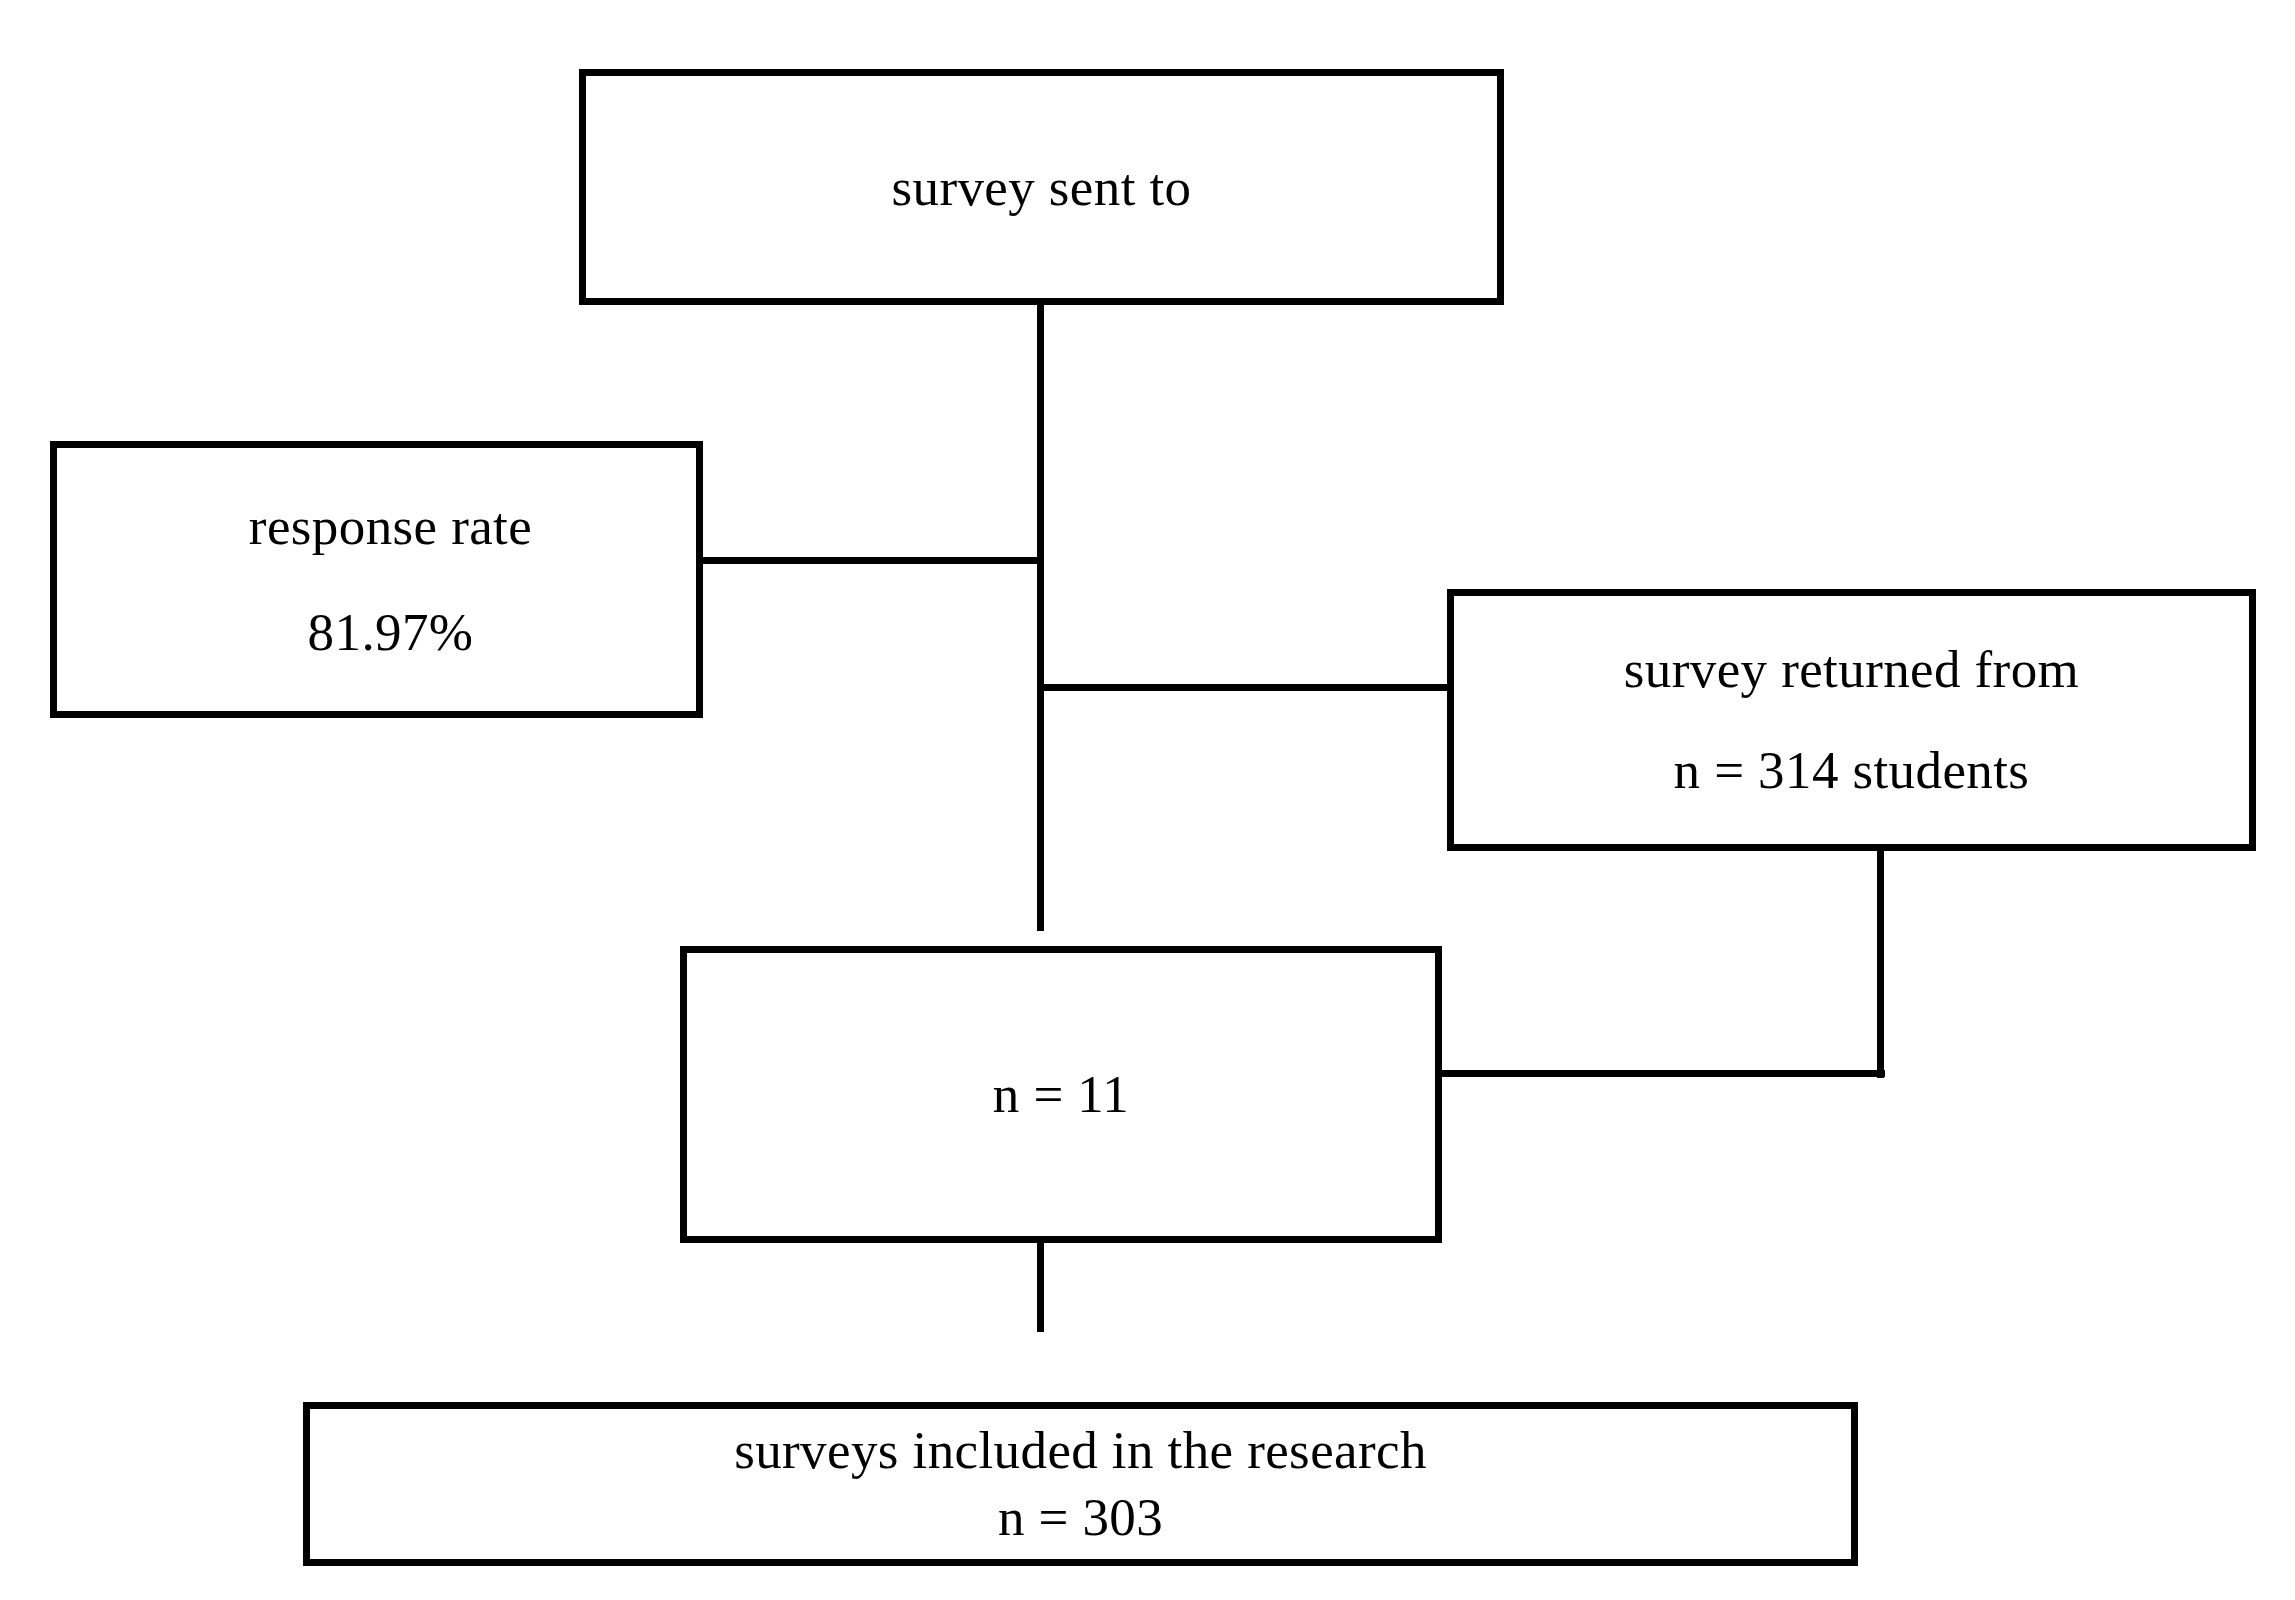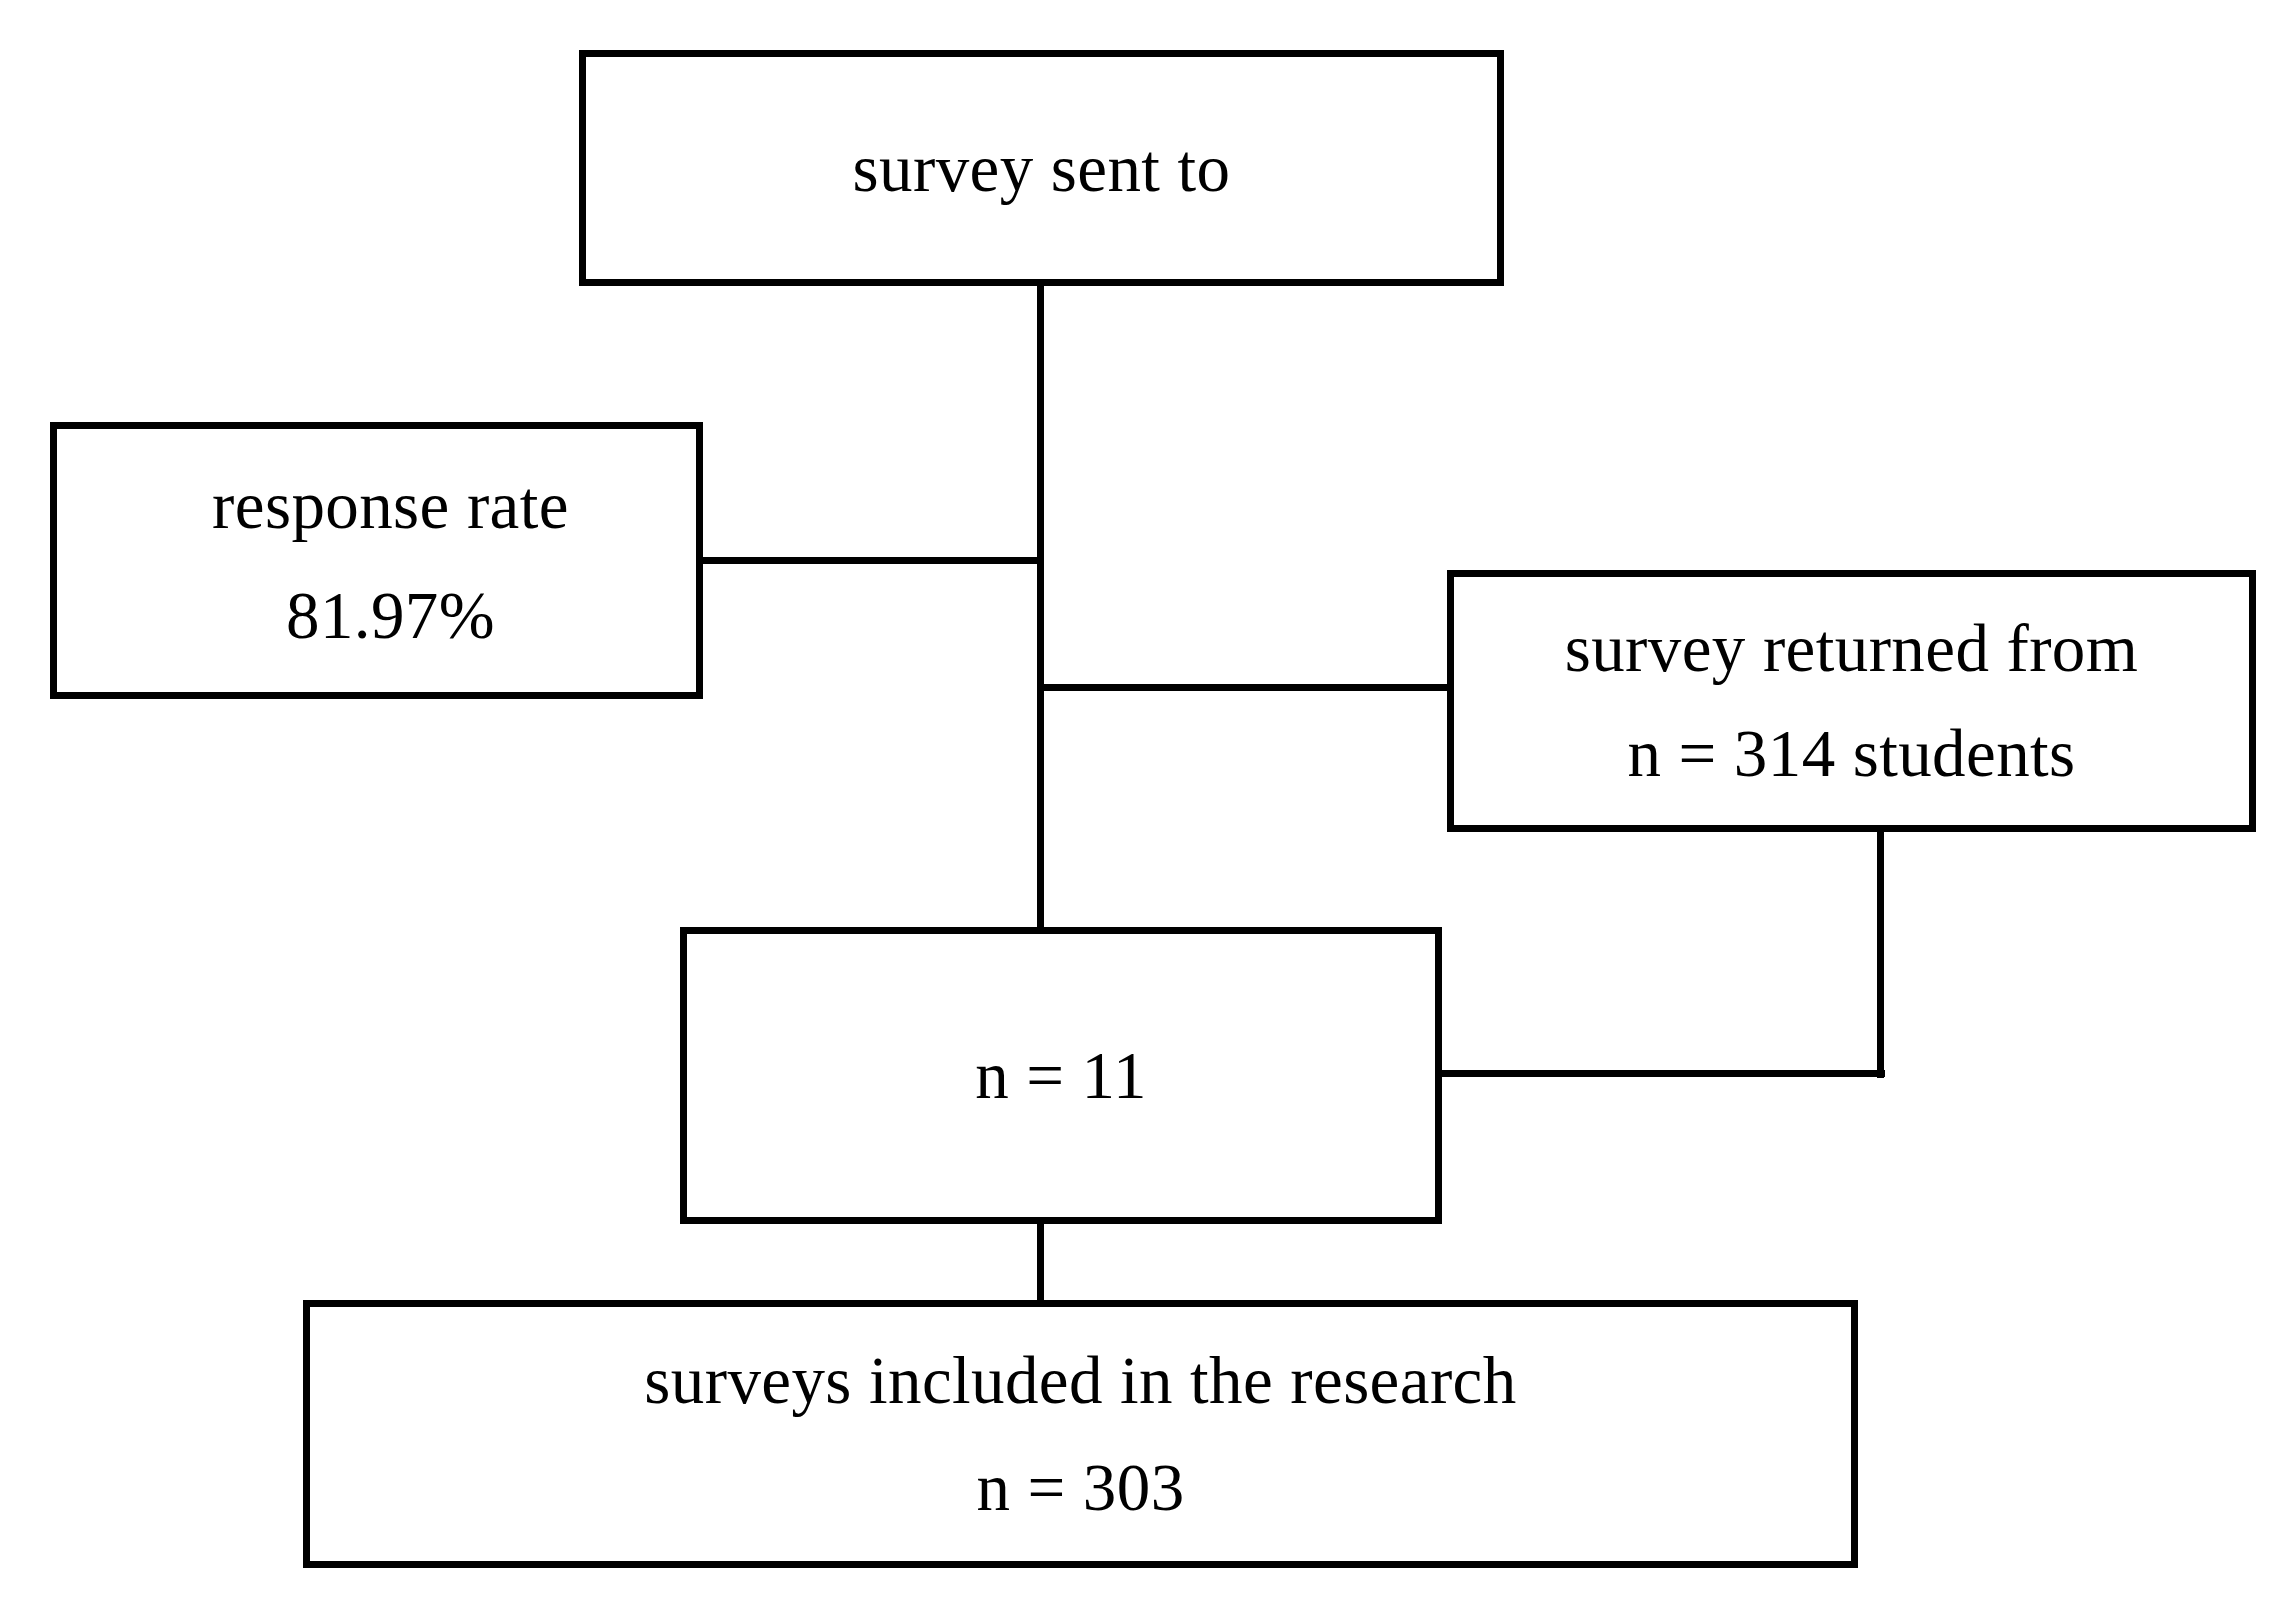--- a/index.html
+++ b/index.html
@@ -19,38 +19,39 @@
   .flow-box {
     position: absolute;
     box-sizing: border-box;
     border: 7.3px solid #000000;
     background: #ffffff;
     display: flex;
     flex-direction: column;
     justify-content: space-evenly;
     align-items: center;
     text-align: center;
-    font-size: 67px;
+    font-size: 53px;
     line-height: 1;
+    margin-top: 19px;
   }
   .flow-box .box-text {
     display: block;
     white-space: nowrap;
     letter-spacing: 0.4px;
   }
   .connector {
     position: absolute;
     background: #000000;
   }
   
   #box-sent      { left: 579px;  top: 50px;   width: 925px; height: 236px; }
   #box-rate      { left: 50px;   top: 422px;  width: 653px;  height: 277px; padding-left: 28px; }
   #box-returned  { left: 1447px; top: 570px;  width: 809px;  height: 262px; }
   #box-excluded  { left: 680px;  top: 927px; width: 762px;  height: 297px; }
-  #box-included  { left: 303px;  top: 1300px; width: 1555px; height: 268px; }
+  #box-included  { left: 303px;  top: 1383px; width: 1555px; height: 164px; }
   
   #conn-main-vertical      { left: 1037px; top: 284px;  width: 7.3px;   height: 647px; }
   #conn-rate-horizontal    { left: 699px;  top: 557px;  width: 345px; height: 7.3px;   }
   #conn-returned-horizontal{ left: 1037px; top: 684px;  width: 414px; height: 7.3px;   }
   #conn-returned-vertical  { left: 1877px; top: 830px; width: 7.3px;   height: 248px; }
   #conn-excluded-horizontal{ left: 1438px; top: 1070px; width: 447px; height: 7.3px;   }
   #conn-included-vertical  { left: 1037px; top: 1221px; width: 7.3px;   height: 111px; }
 </style>
 </head>
 <body>

